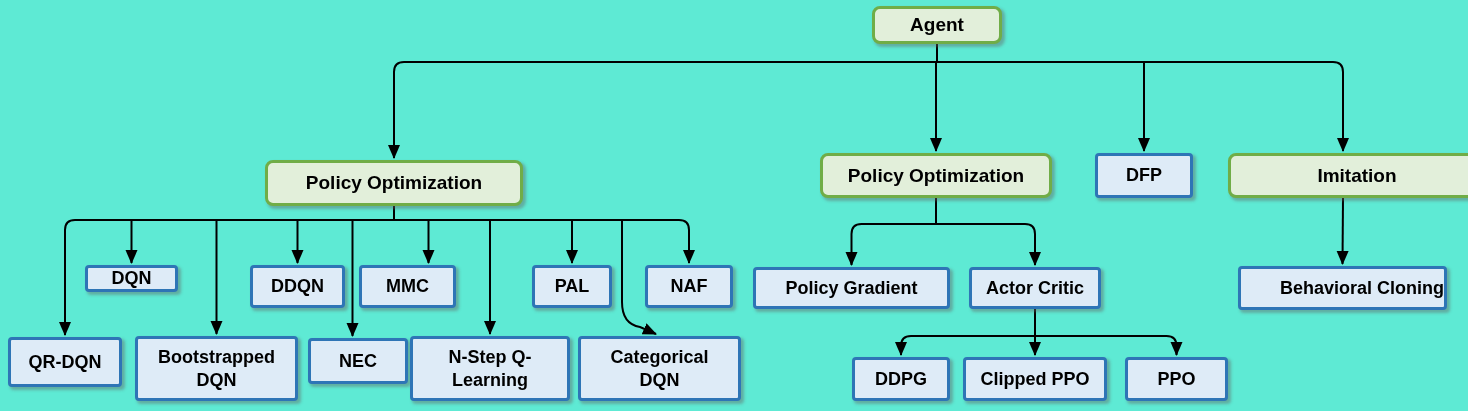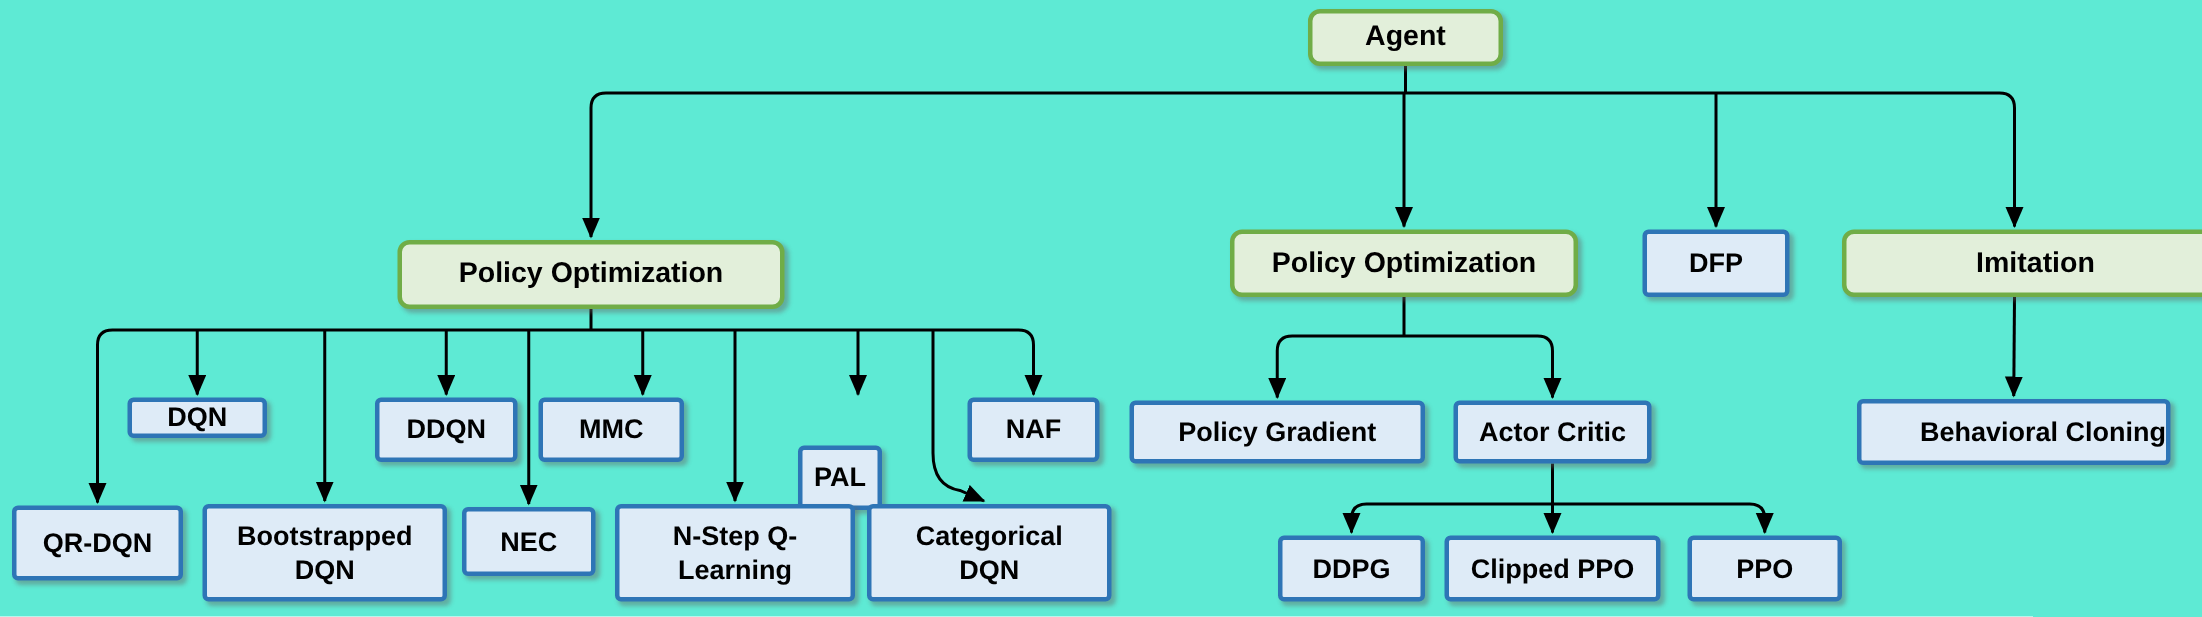--- a/index.html
+++ b/index.html
@@ -109,33 +109,33 @@
       </div>
       <div class="node algorithm" style="left: 85px; top: 265px; width: 93px; height: 27px;">
         <span class="label">DQN</span>
       </div>
       <div class="node algorithm" style="left: 250px; top: 265px; width: 95px; height: 43px;">
         <span class="label">DDQN</span>
       </div>
       <div class="node algorithm" style="left: 359px; top: 265px; width: 97px; height: 43px;">
         <span class="label">MMC</span>
       </div>
-      <div class="node algorithm" style="left: 532px; top: 265px; width: 56px; height: 43px; margin-top: 32px;">
+      <div class="node algorithm" style="left: 532px; top: 265px; width: 80px; height: 43px;">
         <span class="label">PAL</span>
       </div>
       <div class="node algorithm" style="left: 645px; top: 265px; width: 88px; height: 43px;">
         <span class="label">NAF</span>
       </div>
       <div class="node algorithm" style="left: 8px; top: 337px; width: 114px; height: 50px;">
         <span class="label">QR-DQN</span>
       </div>
       <div class="node algorithm tall" style="left: 135px; top: 336px; width: 163px; height: 65px;">
         <span class="label">Bootstrapped DQN</span>
       </div>
-      <div class="node algorithm" style="left: 308px; top: 338px; width: 89px; height: 46px;">
+      <div class="node algorithm" style="left: 308px; top: 338px; width: 100px; height: 46px;">
         <span class="label">NEC</span>
       </div>
       <div class="node algorithm tall" style="left: 410px; top: 336px; width: 160px; height: 65px;">
         <span class="label">N-Step Q-Learning</span>
       </div>
       <div class="node algorithm tall" style="left: 578px; top: 336px; width: 163px; height: 65px;">
         <span class="label">Categorical DQN</span>
       </div>
       <div class="node algorithm" style="left: 753px; top: 267px; width: 197px; height: 42px;">
         <span class="label">Policy Gradient</span>

